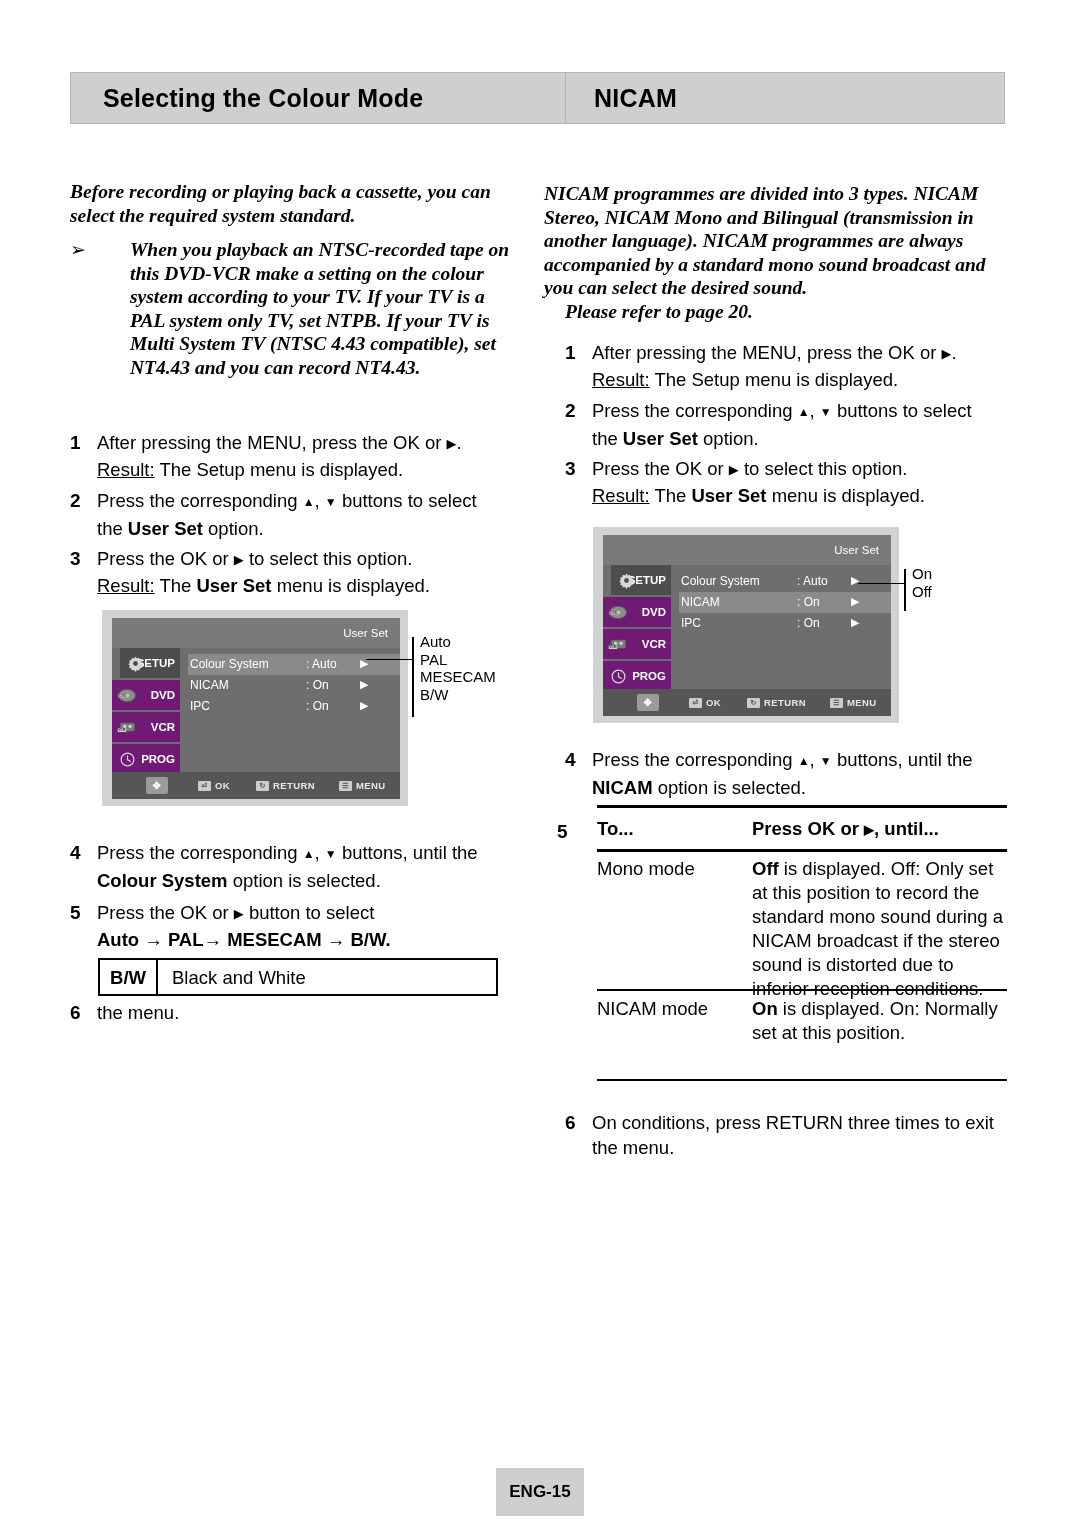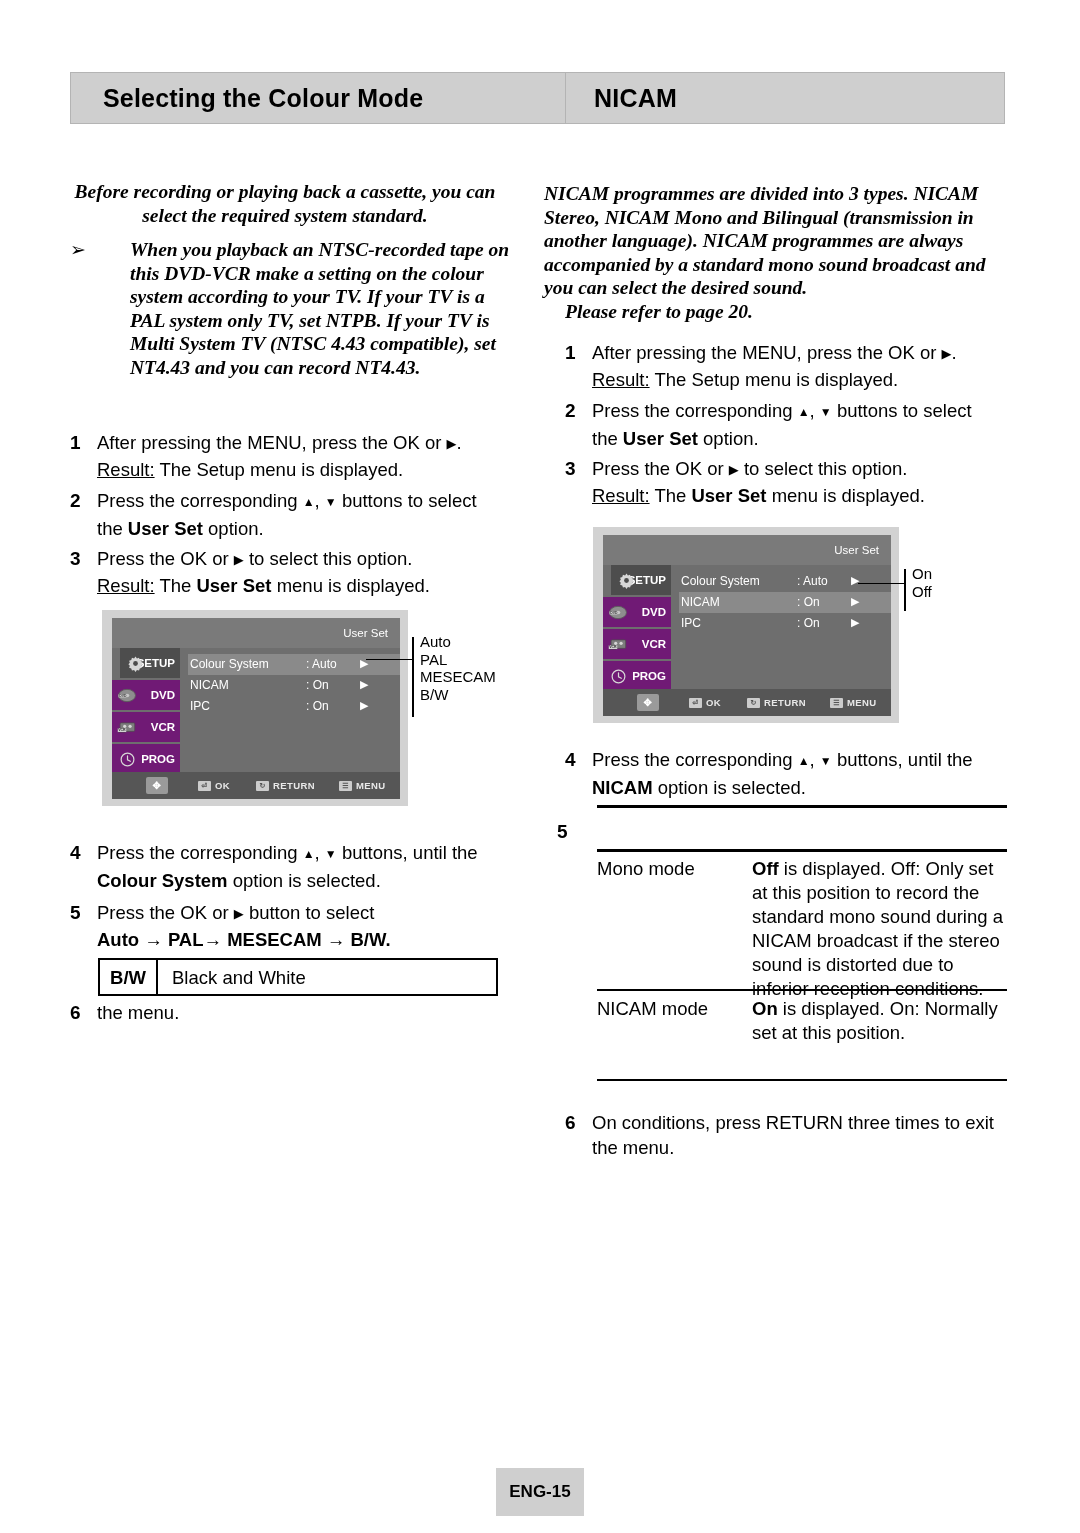--- a/index.html
+++ b/index.html
@@ -295,21 +295,21 @@
 
 <div class="page">
 
   <div class="header-bar" id="hdr-left">
     <div class="htext">Selecting the Colour Mode</div>
   </div>
   <div class="header-bar" id="hdr-right">
     <div class="htext">NICAM</div>
   </div>
 
-  <div class="intro" style="left:70px; top:180px; width:430px;text-align:center;">Before recording or playing back a cassette, you can select the required system standard.</div>
+  <div class="intro" style="left:70px; top:180px; width:430px;">Before recording or playing back a cassette, you can select the required system standard.</div>
 
   <div class="bullet-row" style="left:70px; top:238px; width:440px;">
     <div class="bullet-glyph">➢</div>
     <div class="bullet-text">When you playback an NTSC-recorded tape on this DVD-VCR make a setting on the colour system according to your TV. If your TV is a PAL system only TV, set NTPB. If your TV is Multi System TV (NTSC 4.43 compatible), set NT4.43 and you can record NT4.43.</div>
   </div>
 
   <div class="step" style="left:70px; top:430px; width:440px;">
     <div class="num">1</div>
     <div class="body">
       <span class="line"><span>After pressing the MENU, press the OK or</span> <span class="tri-r">▶</span><span>.</span></span>
@@ -608,20 +608,24 @@
       <span class="line"><span>Press the corresponding</span> <span class="tri-up">▲</span><span>,</span> <span class="tri-dn">▼</span> <span>buttons, until the</span></span>
       <span class="line"><span class="b">NICAM</span> <span>option is selected.</span></span>
     </div>
   </div>
 
   <div class="rtable" style="left:597px; top:805px; width:410px; height:276px;">
 
     <div class="rnum" style="top:16px;">5</div>
 
     <div class="rrule thick" style="top:0;"></div>
+    <div class="rrow head" style="top:12px;">
+      <div class="rc1">To...</div>
+      <div class="rc2"><span>Press  OK or</span> <span class="tri-r">▶</span><span>, until...</span></div>
+    </div>
     <div class="rrule thick" style="top:44px;"></div>
 
     <div class="rrow" style="top:52px;">
       <div class="rc1">Mono mode</div>
       <div class="rc2">
         <span class="b">Off</span>
         <span>is displayed.</span>
         <span>Off: Only set at this position to record the standard mono sound during a NICAM broadcast if the stereo sound is distorted due to inferior reception conditions.</span>
       </div>
     </div>

